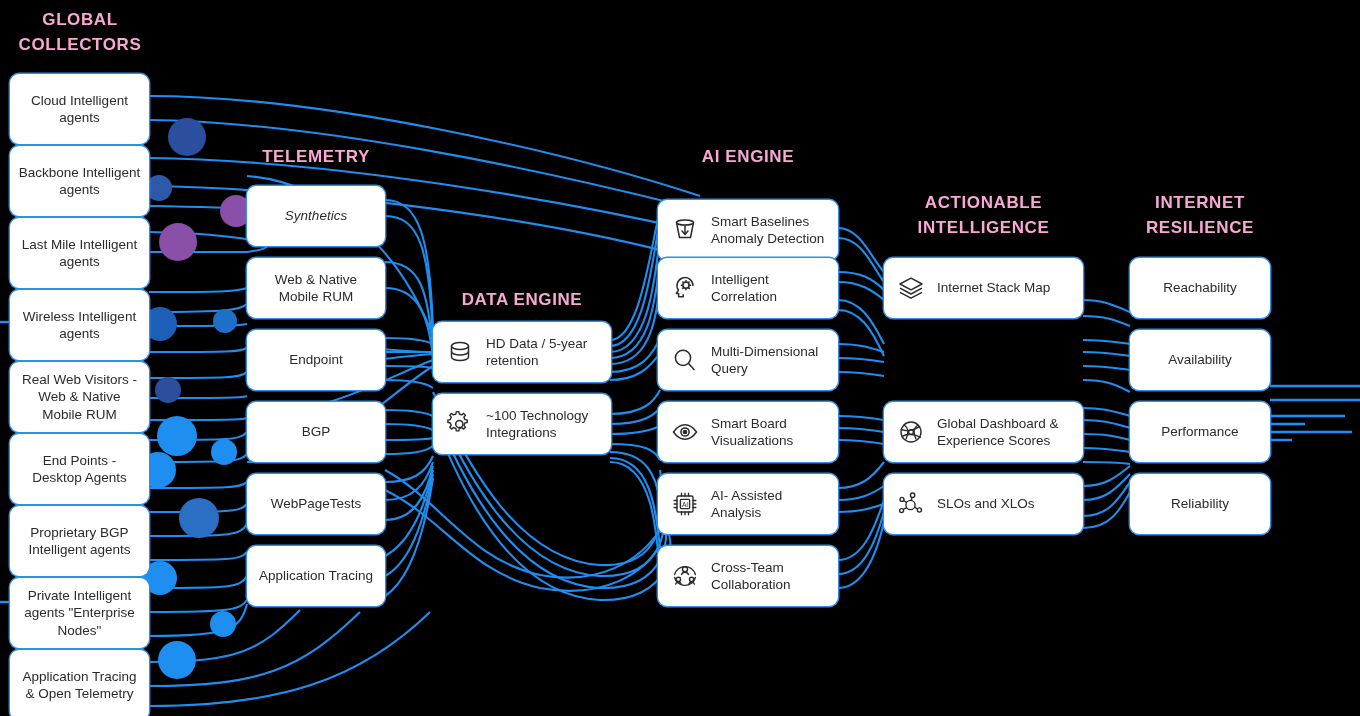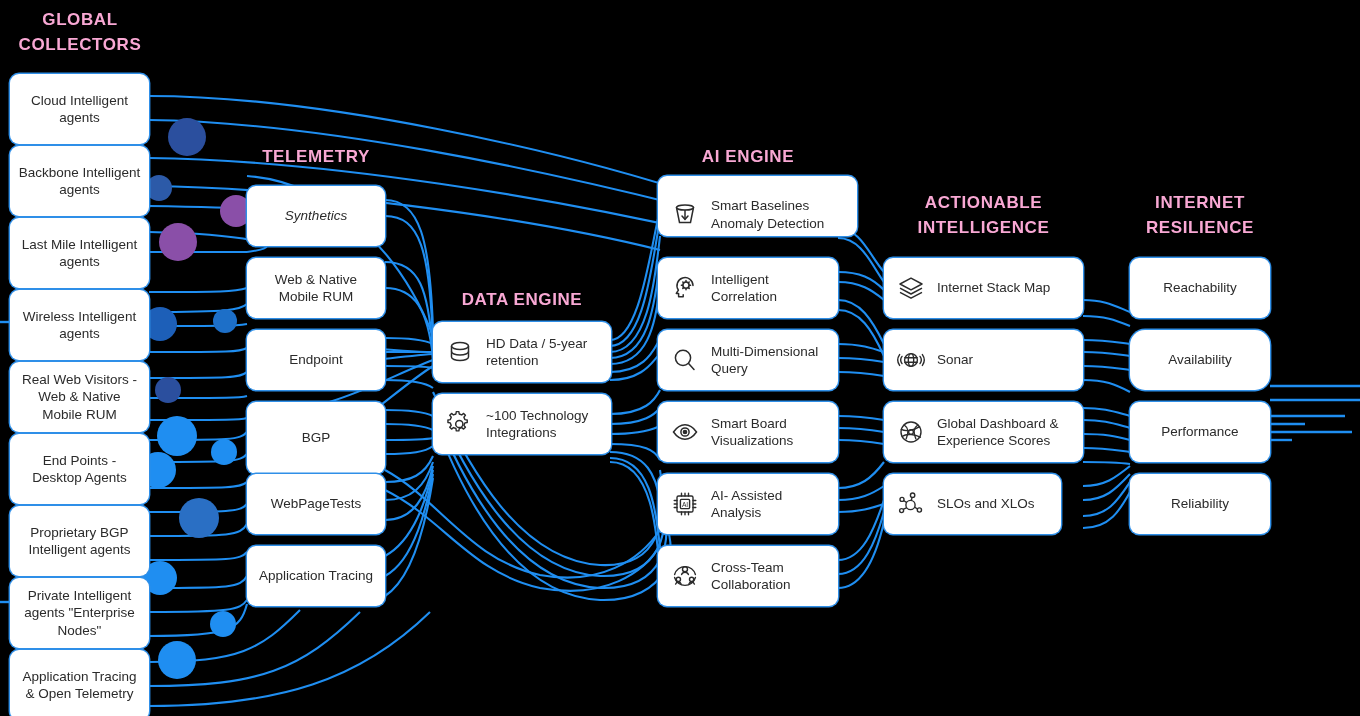--- a/index.html
+++ b/index.html
@@ -232,21 +232,21 @@
 
   <div class="card center" style="left:247px;top:186px;width:138px;height:60px;font-style:italic;">
     <span class="lbl">Synthetics</span>
     </div>
   <div class="card center" style="left:247px;top:258px;width:138px;height:60px;">
     <span class="lbl">Web &amp; Native Mobile RUM</span>
     </div>
   <div class="card center" style="left:247px;top:330px;width:138px;height:60px;">
     <span class="lbl">Endpoint</span>
     </div>
-  <div class="card center" style="left:247px;top:402px;width:138px;height:72px;justify-content:center;">
+  <div class="card center" style="left:247px;top:402px;width:138px;height:60px;justify-content:center;">
     <span class="lbl">BGP</span>
     </div>
   <div class="card center" style="left:247px;top:474px;width:138px;height:60px;">
     <span class="lbl">WebPageTests</span>
     </div>
   <div class="card center" style="left:247px;top:546px;width:138px;height:60px;">
     <span class="lbl">Application Tracing</span>
     </div>
 
   <div class="card icon-card" style="left:433px;top:322px;width:178px;height:60px;">
@@ -263,21 +263,21 @@
   <div class="card icon-card" style="left:433px;top:394px;width:178px;height:60px;">
     <span class="ico">
       <svg width="30" height="30" viewBox="0 0 30 30" fill="none" stroke="#2b2b2b" stroke-width="1.5" stroke-linejoin="round">
         <path d="M15 4.2 l2.6 1.0 2.0-1.6 1.9 1.9-1.6 2.0 1.0 2.6 2.5 .4v2.7l-2.5 .4-1.0 2.6 1.6 2.0-1.9 1.9-2.0-1.6-2.6 1.0-.4 2.5h-2.7l-.4-2.5-2.6-1.0-2.0 1.6-1.9-1.9 1.6-2.0-1.0-2.6-2.5-.4v-2.7l2.5-.4 1.0-2.6-1.6-2.0 1.9-1.9 2.0 1.6 2.6-1.0 .4-2.5h2.7z" transform="translate(0,1) scale(0.95)"></path>
         <circle cx="14.3" cy="15" r="3.6"></circle>
       </svg>
     </span>
     <span class="lbl">~100 Technology Integrations</span>
     </div>
 
-  <div class="card icon-card" style="left:658px;top:176px;width:199px;height:60px;align-items:flex-end;">
+  <div class="card icon-card" style="left:658px;top:200px;width:180px;height:60px;">
     <span class="ico">
       <svg width="30" height="30" viewBox="0 0 30 30" fill="none" stroke="#2b2b2b" stroke-width="1.5" stroke-linecap="round">
         <ellipse cx="15" cy="7.5" rx="8.5" ry="2.6"></ellipse>
         <path d="M6.5,7.5 L9.5,22.5 h11 L23.5,7.5"></path>
         <path d="M15,10.5 V19"></path>
           <path d="M12,16 L15,19.3 L18,16"></path>
       </svg>
     </span>
     <span class="lbl">Smart Baselines Anomaly Detection</span>
     </div>
@@ -346,65 +346,53 @@
     <span class="ico">
       <svg width="30" height="30" viewBox="0 0 30 30" fill="none" stroke="#2b2b2b" stroke-width="1.5" stroke-linejoin="round">
         <path d="M15,5.2 L26,11 L15,16.8 L4,11 Z"></path>
         <path d="M4,15.2 L15,21 L26,15.2"></path>
         <path d="M4,19.4 L15,25.2 L26,19.4"></path>
       </svg>
     </span>
     <span class="lbl">Internet Stack Map</span>
     </div>
 
-  <div class="card icon-card" style="left:884px;top:330px;width:199px;height:60px;">
-    <span class="ico">
-      <svg width="30" height="30" viewBox="0 0 30 30" fill="none" stroke="#2b2b2b" stroke-width="1.4" stroke-linecap="round">
-        <circle cx="15" cy="15" r="6.4"></circle>
-        <ellipse cx="15" cy="15" rx="2.7" ry="6.4"></ellipse>
-        <path d="M8.8,12.7 H21.2 M8.8,17.3 H21.2"></path>
-        <path d="M6.0,11.4 a6,6 0 0 0 0,7.2 M3.6,9.6 a9.4,9.4 0 0 0 0,10.8"></path>
-        <path d="M24,11.4 a6,6 0 0 1 0,7.2 M26.4,9.6 a9.4,9.4 0 0 1 0,10.8"></path>
-      </svg>
-    </span>
-    <span class="lbl">Sonar</span>
-    </div>
 
   <div class="card icon-card" style="left:884px;top:402px;width:199px;height:60px;">
     <span class="ico">
       <svg width="30" height="30" viewBox="0 0 30 30" fill="none" stroke="#2b2b2b" stroke-width="1.4" stroke-linecap="round">
         <circle cx="15" cy="15" r="10"></circle>
         <path d="M8.2,8.0 C12,10.5 12.8,15.8 10.2,21.8"></path>
         <path d="M21.8,8.0 C18,10.5 17.2,15.8 19.8,21.8"></path>
         <path d="M5.3,12.4 C10,15 18,13.2 23.6,9.6"></path>
         <path d="M6.2,19.4 C11,16 19,17.6 24.4,20.2"></path>
         <circle cx="15" cy="15" r="2.4"></circle>
       </svg>
     </span>
     <span class="lbl">Global Dashboard &amp; Experience Scores</span>
     </div>
 
-  <div class="card icon-card" style="left:884px;top:474px;width:177px;height:60px;">
+  <div class="card icon-card" style="left:884px;top:474px;width:199px;height:60px;">
     <span class="ico">
       <svg width="30" height="30" viewBox="0 0 30 30" fill="none" stroke="#2b2b2b" stroke-width="1.4">
         <circle cx="14.5" cy="16" r="4.6"></circle>
         <circle cx="6.0" cy="10.4" r="2.0"></circle>
         <circle cx="16.6" cy="6.2" r="2.2"></circle>
         <circle cx="5.6" cy="21.6" r="2.0"></circle>
         <circle cx="23.4" cy="21.0" r="2.1"></circle>
         <path d="M7.6,11.5 L10.8,13.6 M16.1,8.4 L15.3,11.5 M7.3,20.4 L10.8,18.6 M18.6,18.2 L21.5,20.0"></path>
       </svg>
     </span>
     <span class="lbl">SLOs and XLOs</span>
     </div>
 
   <div class="card center" style="left:1130px;top:258px;width:140px;height:60px;">
     <span class="lbl">Reachability</span>
     </div>
-  <div class="card center" style="left:1130px;top:330px;width:140px;height:60px;border-radius:15px;">
+  <div class="card center" style="left:1130px;top:330px;width:140px;height:60px;">
     <span class="lbl">Availability</span>
     </div>
   <div class="card center" style="left:1130px;top:402px;width:140px;height:60px;">
     <span class="lbl">Performance</span>
     </div>
   <div class="card center" style="left:1130px;top:474px;width:140px;height:60px;">
     <span class="lbl">Reliability</span>
     </div>
 
 </div>

